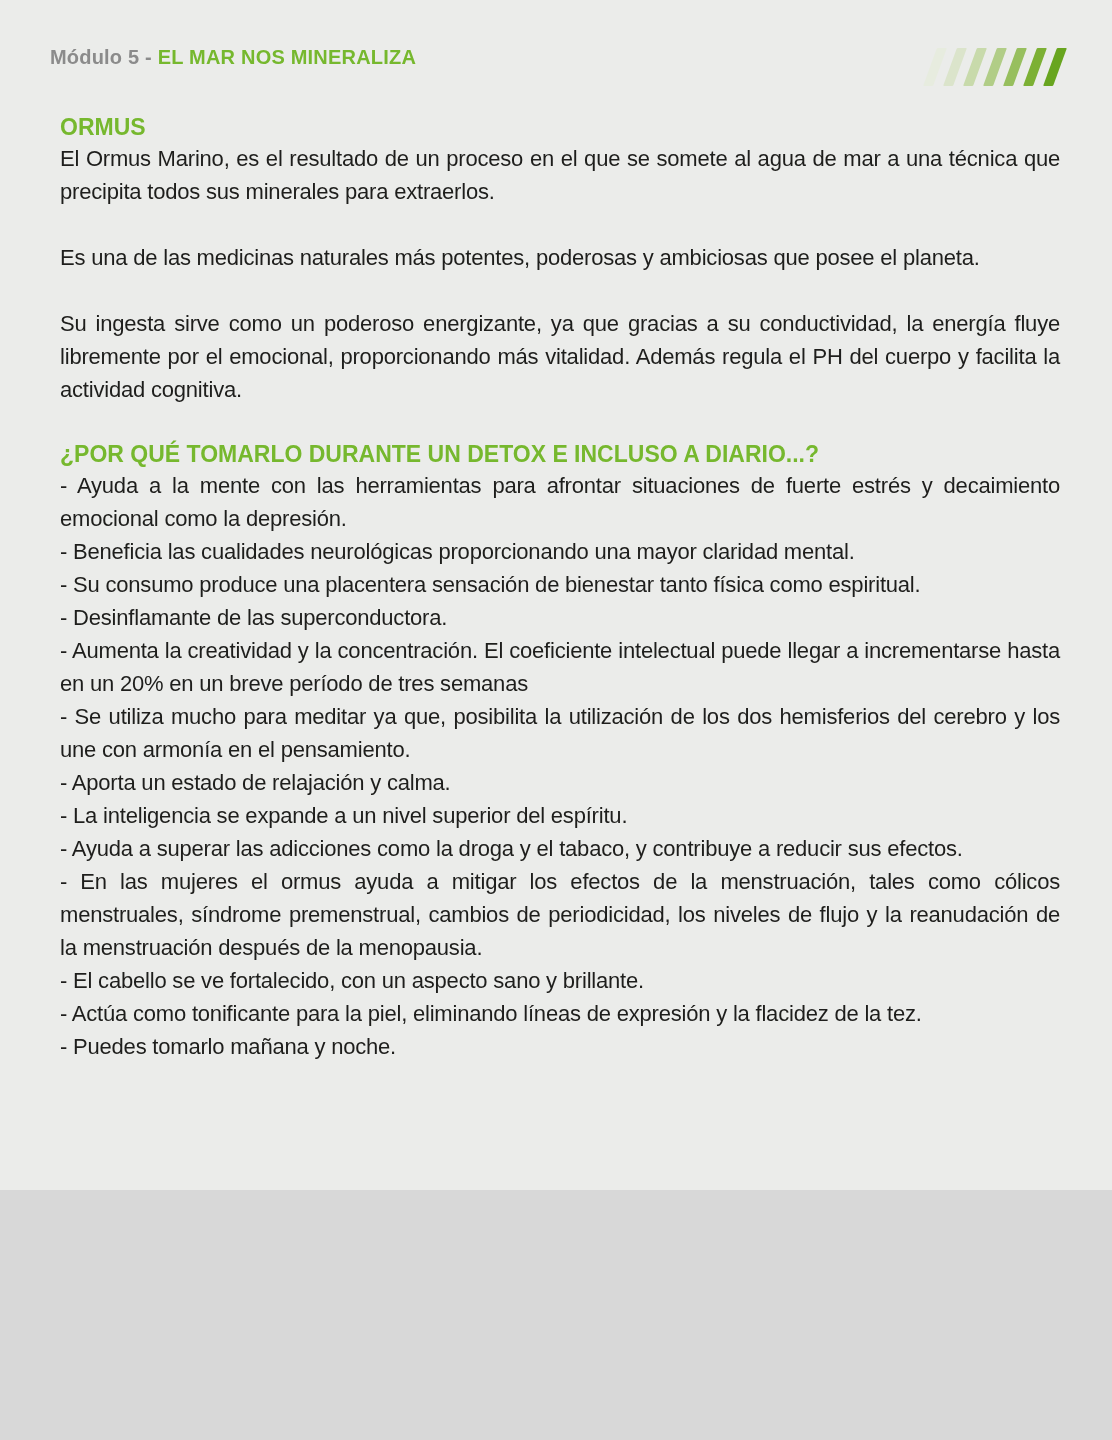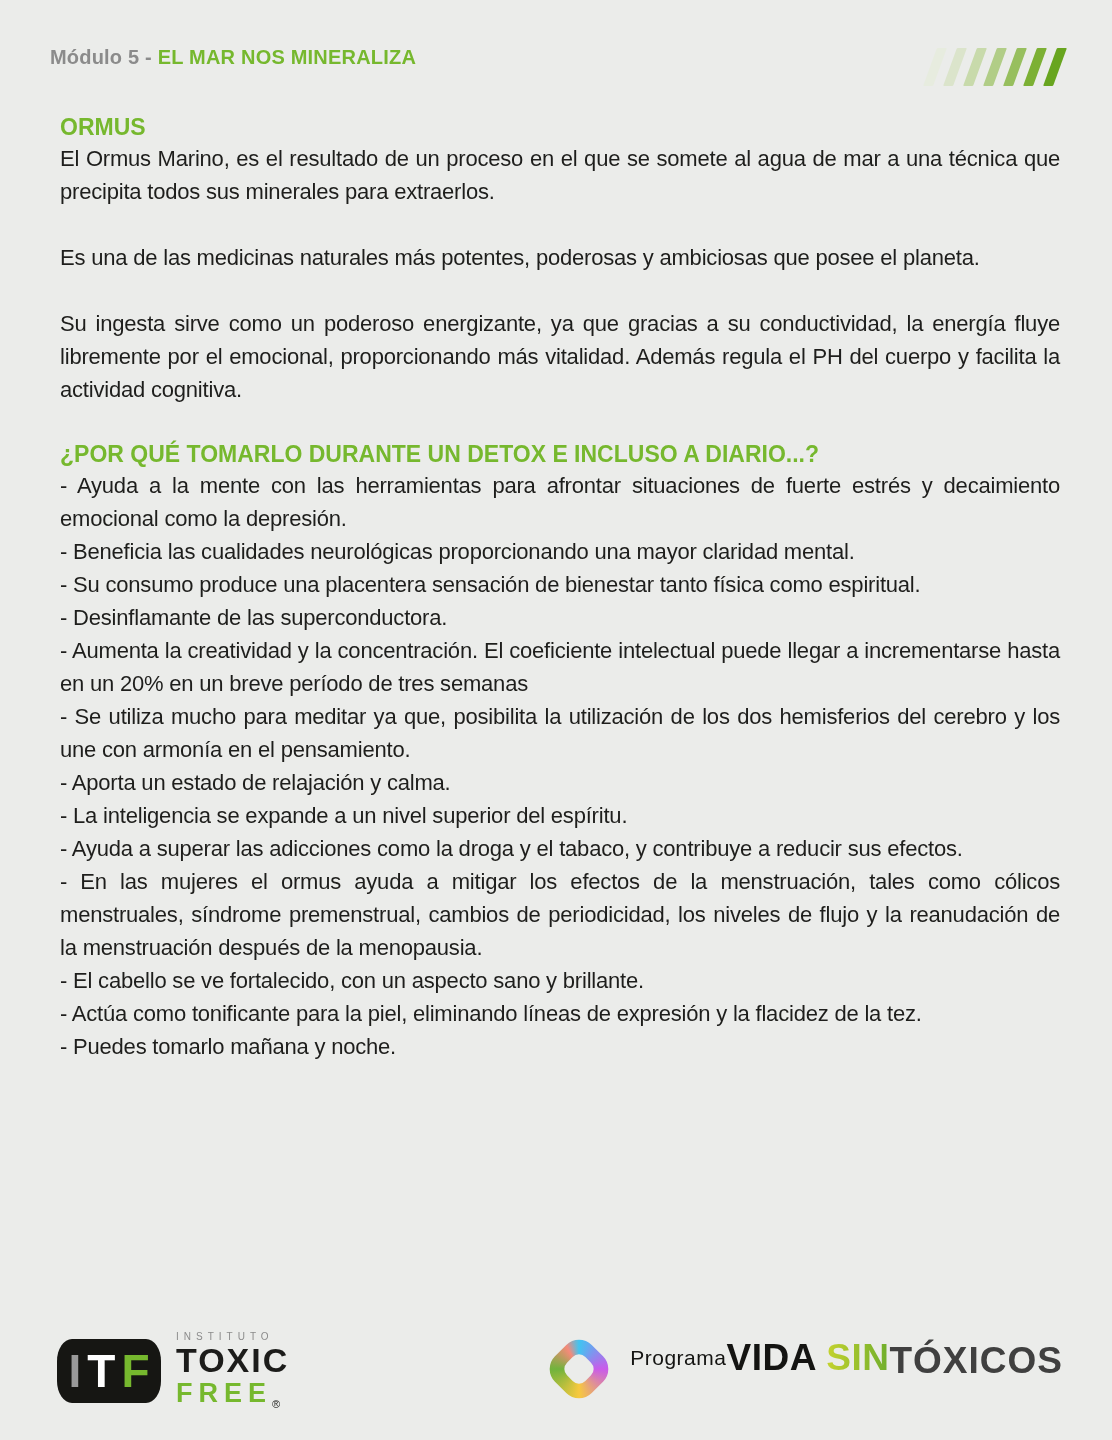--- a/index.html
+++ b/index.html
@@ -1,20 +1,20 @@
 <!DOCTYPE html>
 <html lang="es"><head>
 <meta charset="utf-8">
 <style>
   :root{ --bg:#ebecea; --green:#76b82e; --gray:#8b8b8b; --ink:#1e1e1c; }
   *{box-sizing:border-box; margin:0; padding:0;}
   html,body{background:#d8d8d8;}
   body{font-family:"Liberation Sans", sans-serif;}
   .page{
-    position:relative; width:1112px; height:1440px; background:var(--bg);
+    position:relative; width:1112px; height:1190px; background:var(--bg);
     overflow:hidden; color:var(--ink);
   }
   
   .header{position:absolute; top:46px; left:50px; font-size:20px; font-weight:700; letter-spacing:.2px;}
   .header .module-label{color:var(--gray);}
   .header .module-title{color:var(--green);}
   .stripes{position:absolute; top:48px; right:52px; display:flex; height:38px;}
   .stripe{width:10px; height:38px; margin-left:10px; transform:skewX(-20deg); border-radius:1px;}
   
   .content{position:absolute; top:112px; left:50px; right:52px; font-size:22px; line-height:33px; letter-spacing:-0.2px;margin-left:10px;}

